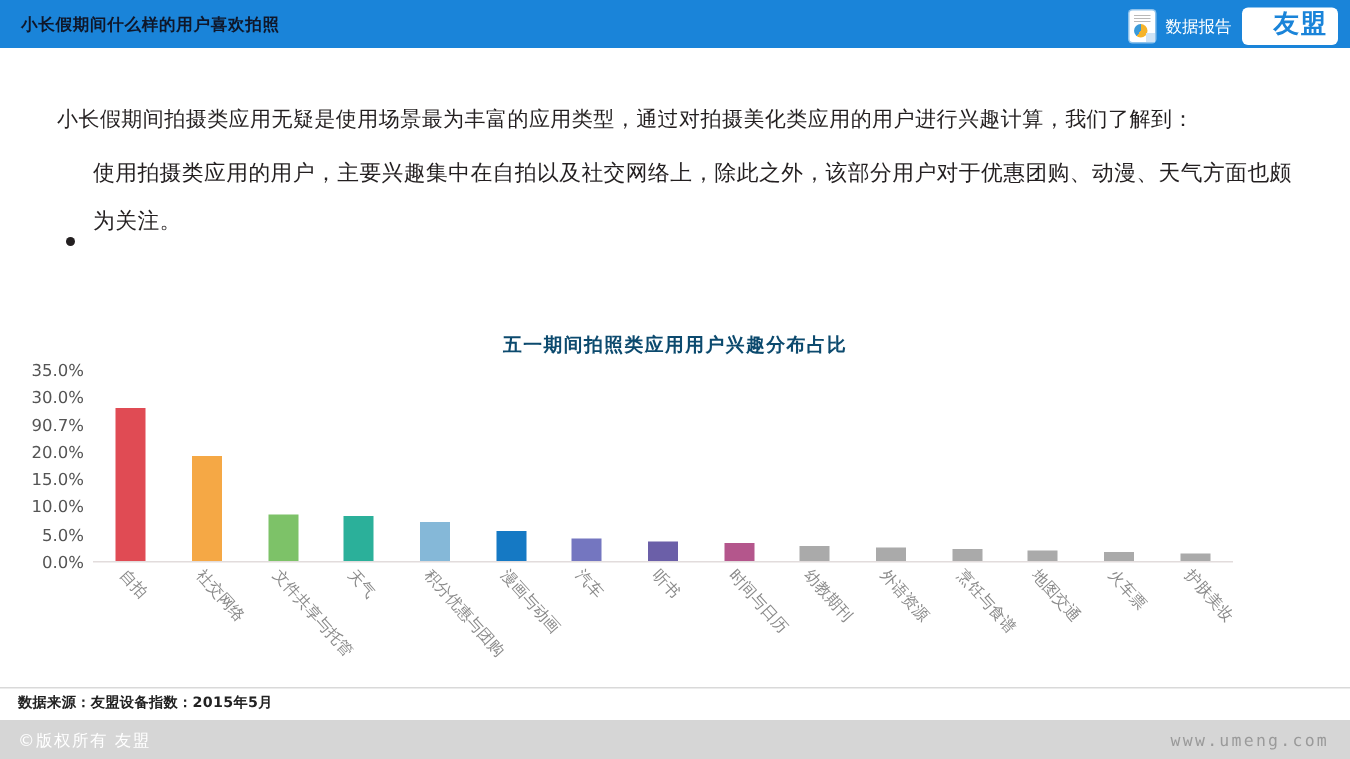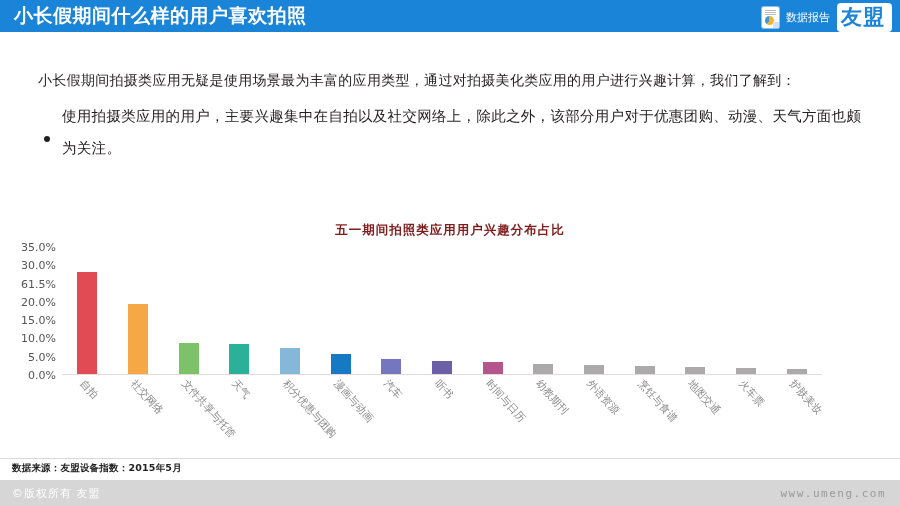--- a/index.html
+++ b/index.html
@@ -14,21 +14,21 @@
   
   .header{
     position:absolute;left:0;top:0;width:900px;height:32px;
     background:#1a84d9;
     display:flex;align-items:center;
   }
   .header-underline{
     position:absolute;left:0;top:32px;width:900px;height:3px;background:#ffffff;
   }
   .header-title{
-    color:#ffffff;font-size:19px;font-weight:bold;letter-spacing:.5px;
+    color:#0f172a;font-size:11px;font-weight:bold;letter-spacing:.5px;
     margin-left:14px;white-space:nowrap;
   }
   .header-right{
     position:absolute;right:8px;top:0;height:35px;display:flex;align-items:center;gap:7px;
   }
   .doc-icon{
     width:17px;height:21px;background:#ffffff;border-radius:2px;position:relative;
     box-shadow:0 0 0 1px rgba(255,255,255,.5);
   }
   .doc-icon .fold{
@@ -37,46 +37,46 @@
   .doc-icon .lines{
     position:absolute;left:2.5px;top:2.5px;width:11px;height:5px;
     background:repeating-linear-gradient(to bottom,#b9b9b9 0 1px,#ffffff 1px 2px);
   }
   .doc-icon .pie{
     position:absolute;left:3px;top:9px;width:9px;height:9px;border-radius:50%;
     background:conic-gradient(#f5b32a 0 60%, #3a9ad9 60% 100%);
   }
   .report-text{color:#ffffff;font-size:11px;white-space:nowrap;}
   .logo-box{
-    background:#ffffff;border-radius:4px;padding:1px 7px 2px 4px;
-    color:#1a84d9;font-size:21px;font-weight:bold;line-height:1.25;
+    background:#ffffff;border-radius:4px;padding:1px 7px 2px 21px;
+    color:#1a84d9;font-size:17px;font-weight:bold;line-height:1.25;
     letter-spacing:1px;white-space:nowrap;
   }
 
   
   .body-copy{position:absolute;left:38px;top:64px;width:830px;}
   .para{
     font-size:14px;color:#231f20;line-height:32px;letter-spacing:.3px;
     text-align:justify;
   }
   .bullet-row{
-    display:flex;align-items:center;margin-top:4px;
+    display:flex;align-items:flex-end;margin-top:4px;
   }
   .bullet-dot{
     width:6px;height:6px;border-radius:50%;background:#231f20;
     margin:13px 12px 0 6px;flex:0 0 auto;
   }
   .bullet-text{
     font-size:14.5px;color:#231f20;line-height:32px;letter-spacing:.3px;flex:1;
   }
 
   
   .chart-wrap{position:absolute;left:0;top:222px;width:900px;height:240px;}
   .chart-title{
-    text-align:center;font-size:12.5px;color:#7f1d1d;font-weight:bold;
+    text-align:center;font-size:12.5px;color:#0c4a6e;font-weight:bold;
     letter-spacing:1px;margin-bottom:8px;
   }
   .plot{
     position:relative;margin-left:62px;width:805px;height:150px;text-decoration:underline;
   }
   .y-axis{
     position:absolute;left:-62px;top:0;width:56px;height:128px;
   }
   .y-tick{
     position:absolute;right:0;font-size:11px;color:#555;
@@ -143,21 +143,21 @@
       <div class="bullet-text">使用拍摄类应用的用户，主要兴趣集中在自拍以及社交网络上，除此之外，该部分用户对于优惠团购、动漫、天气方面也颇为关注。</div>
     </div>
   </div>
 
   <div class="chart-wrap">
     <div class="chart-title">五一期间拍照类应用用户兴趣分布占比</div>
     <div class="plot">
       <div class="y-axis" id="y-axis">
           <div class="y-tick" style="top: 0px;">35.0%</div>
           <div class="y-tick" style="top: 18.2857px;">30.0%</div>
-          <div class="y-tick" style="top: 36.5714px;">61.5%</div>
+          <div class="y-tick" style="top: 36.5714px;">90.7%</div>
           <div class="y-tick" style="top: 54.8571px;">20.0%</div>
           <div class="y-tick" style="top: 73.1429px;">15.0%</div>
           <div class="y-tick" style="top: 91.4286px;">10.0%</div>
           <div class="y-tick" style="top: 109.714px;">5.0%</div>
           <div class="y-tick" style="top: 128px;">0.0%</div>
         </div>
       <div class="bars" id="bars">
           <div class="bar-slot">
             <div class="bar" title="自拍 27.9%" style="height: 102.034px; background: rgb(224, 75, 84);"></div>
           </div>

